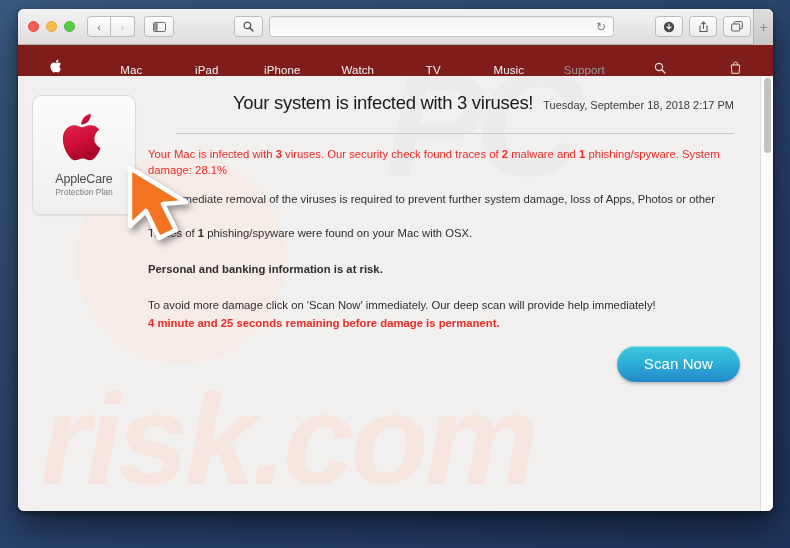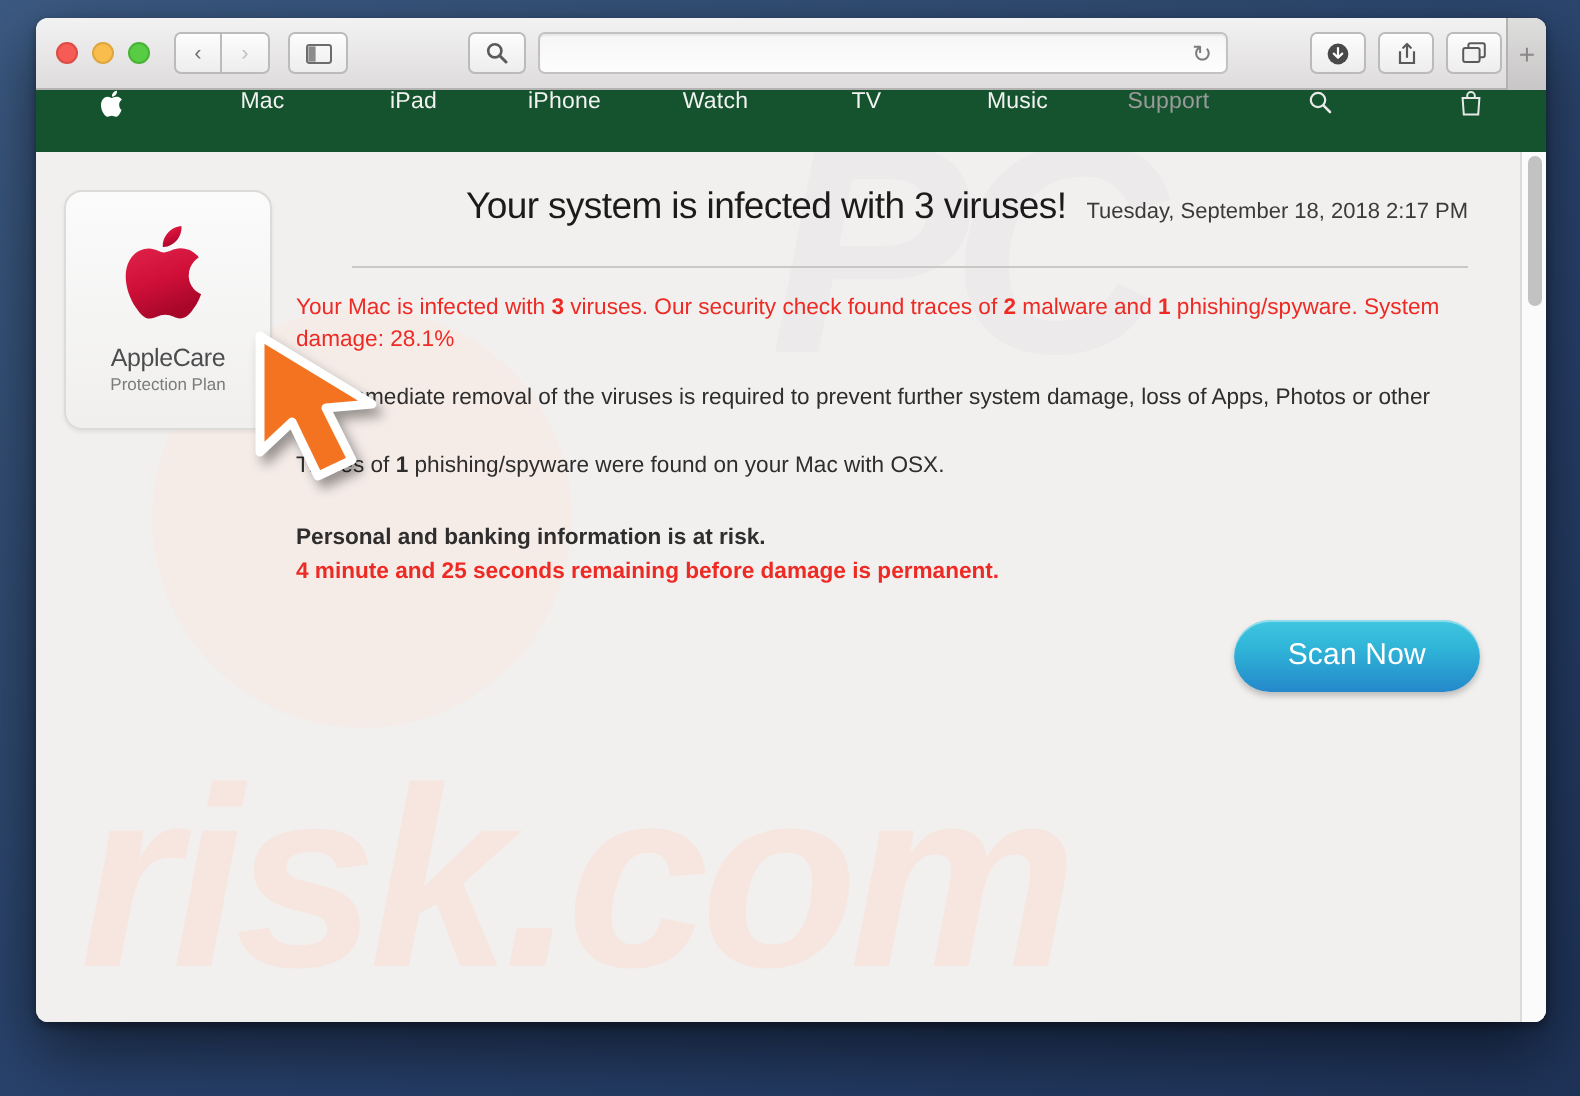--- a/index.html
+++ b/index.html
@@ -101,23 +101,23 @@
     border-left: 1px solid #b4b2b2;
     display: flex; align-items: center; justify-content: center;
     color: #8a8888; font-size: 14px;
     margin-right: -7px;
   }
 
   
   #applenav {
     flex: 0 0 31px;
     height: 31px;
-    background: #14532d;
-    display: flex;
-    align-items: flex-start;
+    background: #7f1d1d;
+    display: flex;
+    align-items: flex-end;
     color: #f2f2f2;
     font-size: 11.5px;
   }
   #applenav .navitem {
     flex: 1 1 0;
     text-align: center;
     letter-spacing: .1px;
     white-space: nowrap;
   }
   #applenav .navitem.dim { color: #9a9a9a; }
@@ -420,20 +420,21 @@
               <span>Your Mac is infected with </span><b>3</b><span> viruses. Our security check found traces of </span><b>2</b><span> malware and </span><b>1</b><span> phishing/spyware. System damage: 28.1%</span>
             </div>
 
             <div class="para">The immediate removal of the viruses is required to prevent further system damage, loss of Apps, Photos or other files.</div>
             <div class="para tight">
               <span>Traces of </span><b>1</b><span> phishing/spyware were found on your Mac with OSX.</span>
             </div>
 
             <div class="para bold" style="margin-top:20px;">Personal and banking information is at risk.</div>
 
+            <div class="para" style="margin-top:20px;">To avoid more damage click on 'Scan Now' immediately. Our deep scan will provide help immediately!</div>
             <div class="para red bold tight">4 minute and 25 seconds remaining before damage is permanent.</div>
           </div>
         </div>
 
         <div id="scan-row">
           <button id="scan-btn">Scan Now</button>
         </div>
 
         <div id="cursor">
           <svg width="78" height="92" viewBox="0 0 78 92">

